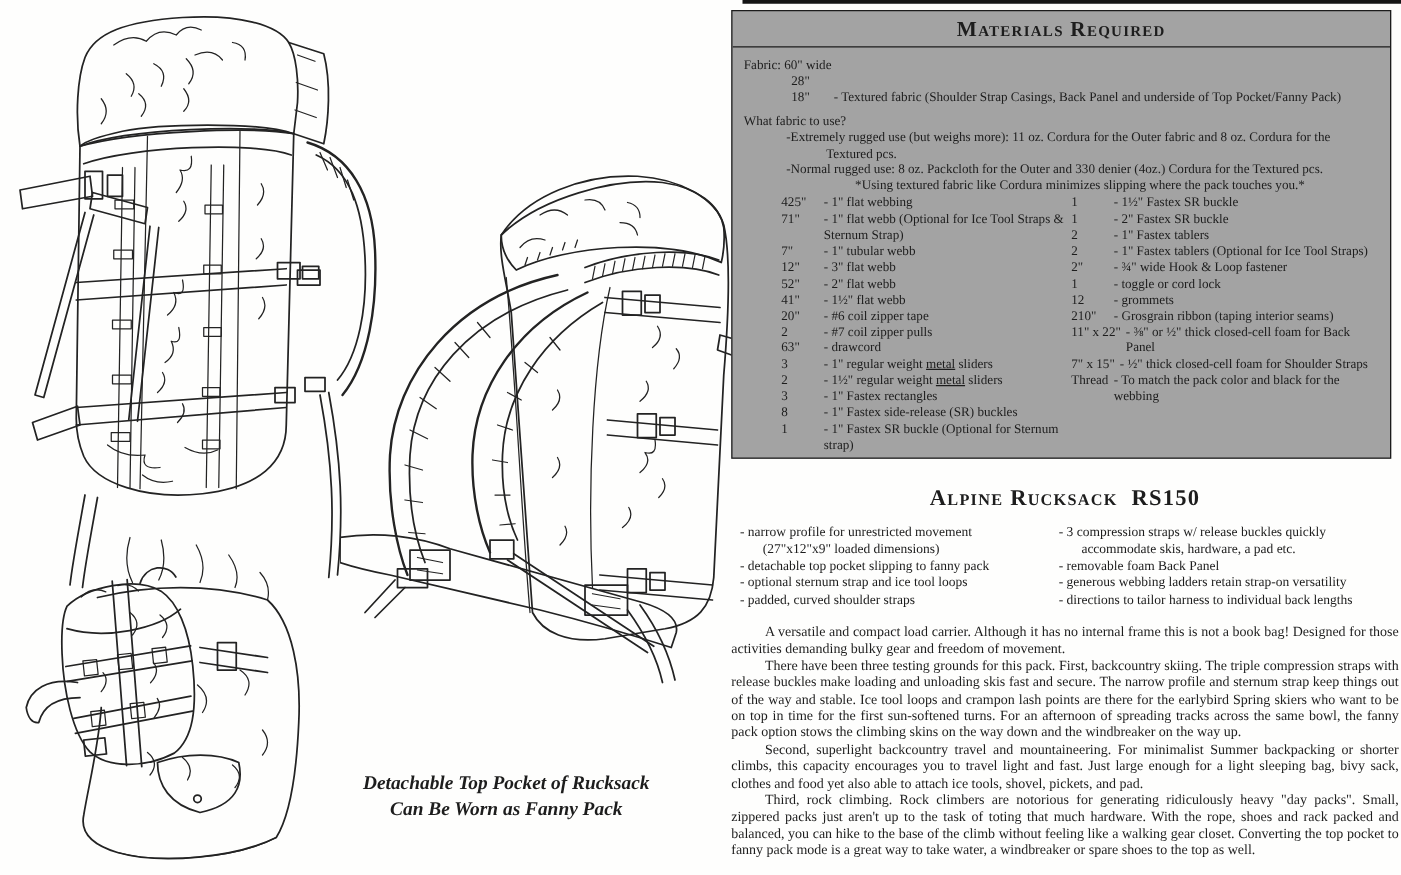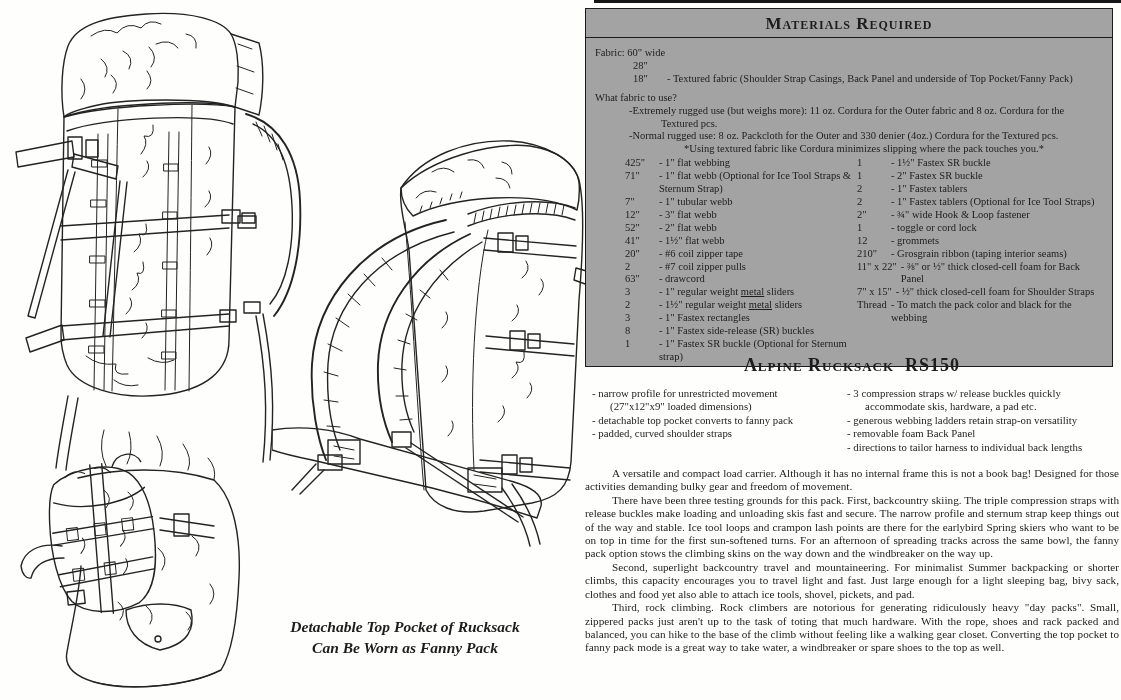--- a/index.html
+++ b/index.html
@@ -41,21 +41,21 @@
   .fab-rows .nrow { padding-left:38px; }
   .use-lines { }
   .use-line { padding-left:66px; text-indent:-32px; }
   .use-note { text-align:center; padding-left:30px; }
   .notions-cols { display:flex; margin-top:1px; }
   .ncol-left { width:262px; padding-left:30px; flex:0 0 auto; }
   .ncol-right { flex:1 1 auto; }
   u { text-decoration:underline; }
 
   
-  .product { position:absolute; left:585px; top:355px; width:534px; }
+  .product { position:absolute; left:585px; top:388px; width:534px; }
   .product-title {
     text-align:center; font-weight:bold; font-variant:small-caps;
     font-size:18px; letter-spacing:1px; white-space:pre; margin-bottom:11px;
   }
   .features { display:flex; font-size:10.8px; line-height:13.4px; }
   .feat-left { width:258px; flex:0 0 auto; padding-left:3px; }
   .feat-right { flex:1 1 auto; }
   .feature { white-space:pre-wrap; padding-left:14px; text-indent:-10px; }
   .paras { margin-top:13px; }
   .body-para {
@@ -349,28 +349,29 @@
       </div>
     </div>
   </div>
 
   <div class="product">
     <div class="product-title">Alpine Rucksack  RS150</div>
     <div class="features">
       <div class="feat-left">
           <div class="feature">- narrow profile for unrestricted movement
    (27"x12"x9" loaded dimensions)</div>
-          <div class="feature">- detachable top pocket converts to fanny pack</div>
+          <div class="feature">- detachable top pocket slipping to fanny pack</div>
+          <div class="feature">- optional sternum strap and ice tool loops</div>
           <div class="feature">- padded, curved shoulder straps</div>
         </div>
       <div class="feat-right">
           <div class="feature">- 3 compression straps w/ release buckles quickly
    accommodate skis, hardware, a pad etc.</div>
+          <div class="feature">- removable foam Back Panel</div>
           <div class="feature">- generous webbing ladders retain strap-on versatility</div>
-          <div class="feature">- removable foam Back Panel</div>
           <div class="feature">- directions to tailor harness to individual back lengths</div>
         </div>
     </div>
     <div class="paras">
         <p class="body-para">A versatile and compact load carrier. Although it has no internal frame this is not a book bag! Designed for those activities demanding bulky gear and freedom of movement.</p>
         <p class="body-para">There have been three testing grounds for this pack. First, backcountry skiing. The triple compression straps with release buckles make loading and unloading skis fast and secure. The narrow profile and sternum strap keep things out of the way and stable. Ice tool loops and crampon lash points are there for the earlybird Spring skiers who want to be on top in time for the first sun-softened turns. For an afternoon of spreading tracks across the same bowl, the fanny pack option stows the climbing skins on the way down and the windbreaker on the way up.</p>
         <p class="body-para">Second, superlight backcountry travel and mountaineering. For minimalist Summer backpacking or shorter climbs, this capacity encourages you to travel light and fast. Just large enough for a light sleeping bag, bivy sack, clothes and food yet also able to attach ice tools, shovel, pickets, and pad.</p>
         <p class="body-para">Third, rock climbing. Rock climbers are notorious for generating ridiculously heavy "day packs". Small, zippered packs just aren't up to the task of toting that much hardware. With the rope, shoes and rack packed and balanced, you can hike to the base of the climb without feeling like a walking gear closet. Converting the top pocket to fanny pack mode is a great way to take water, a windbreaker or spare shoes to the top as well.</p>
       </div>
   </div>

